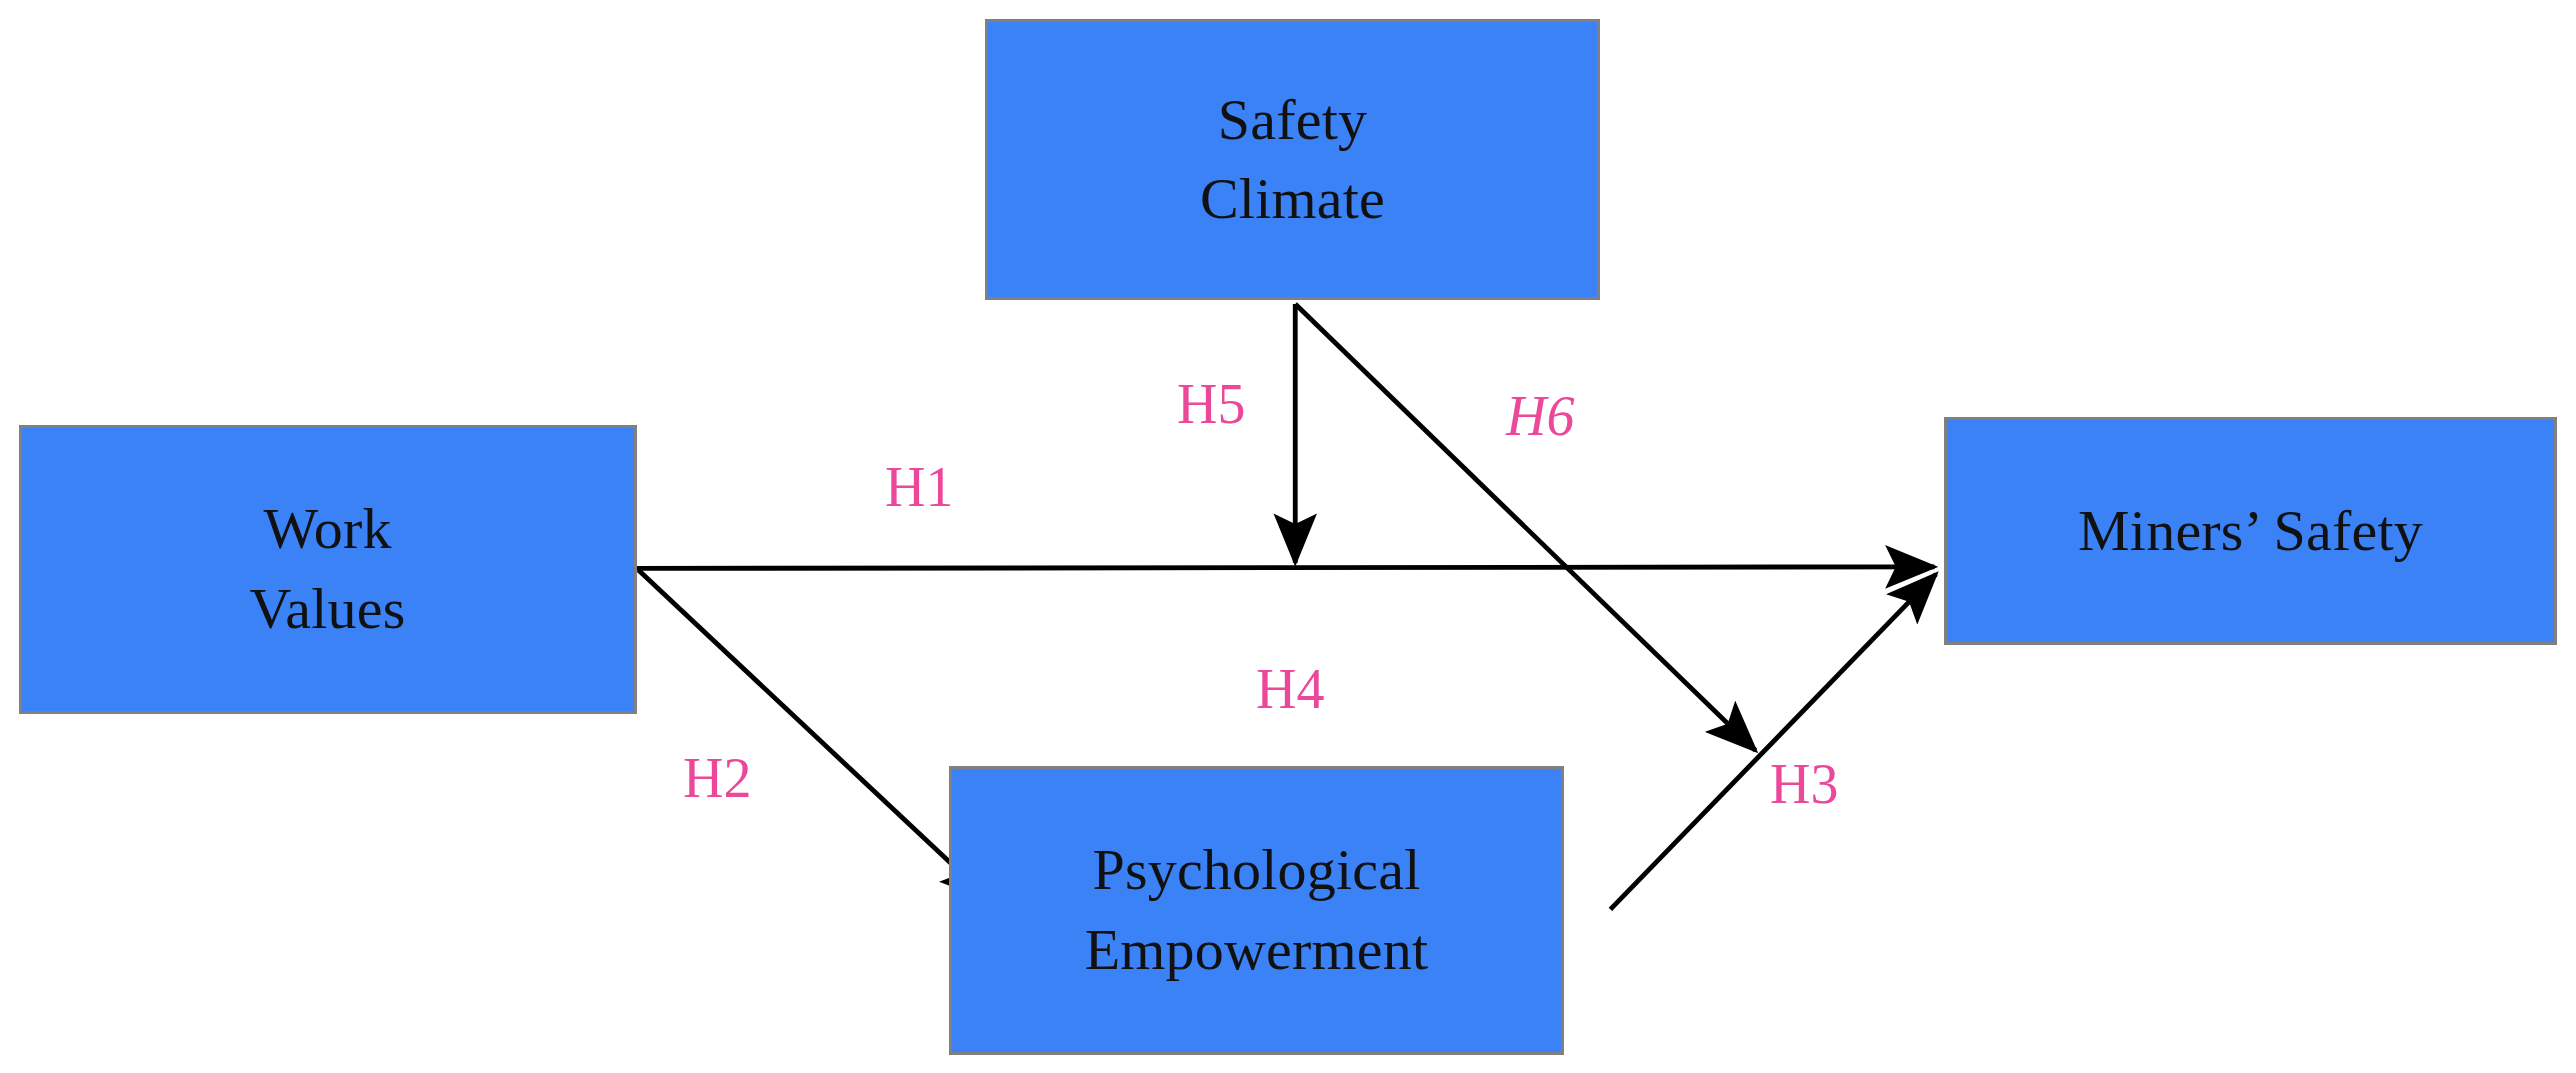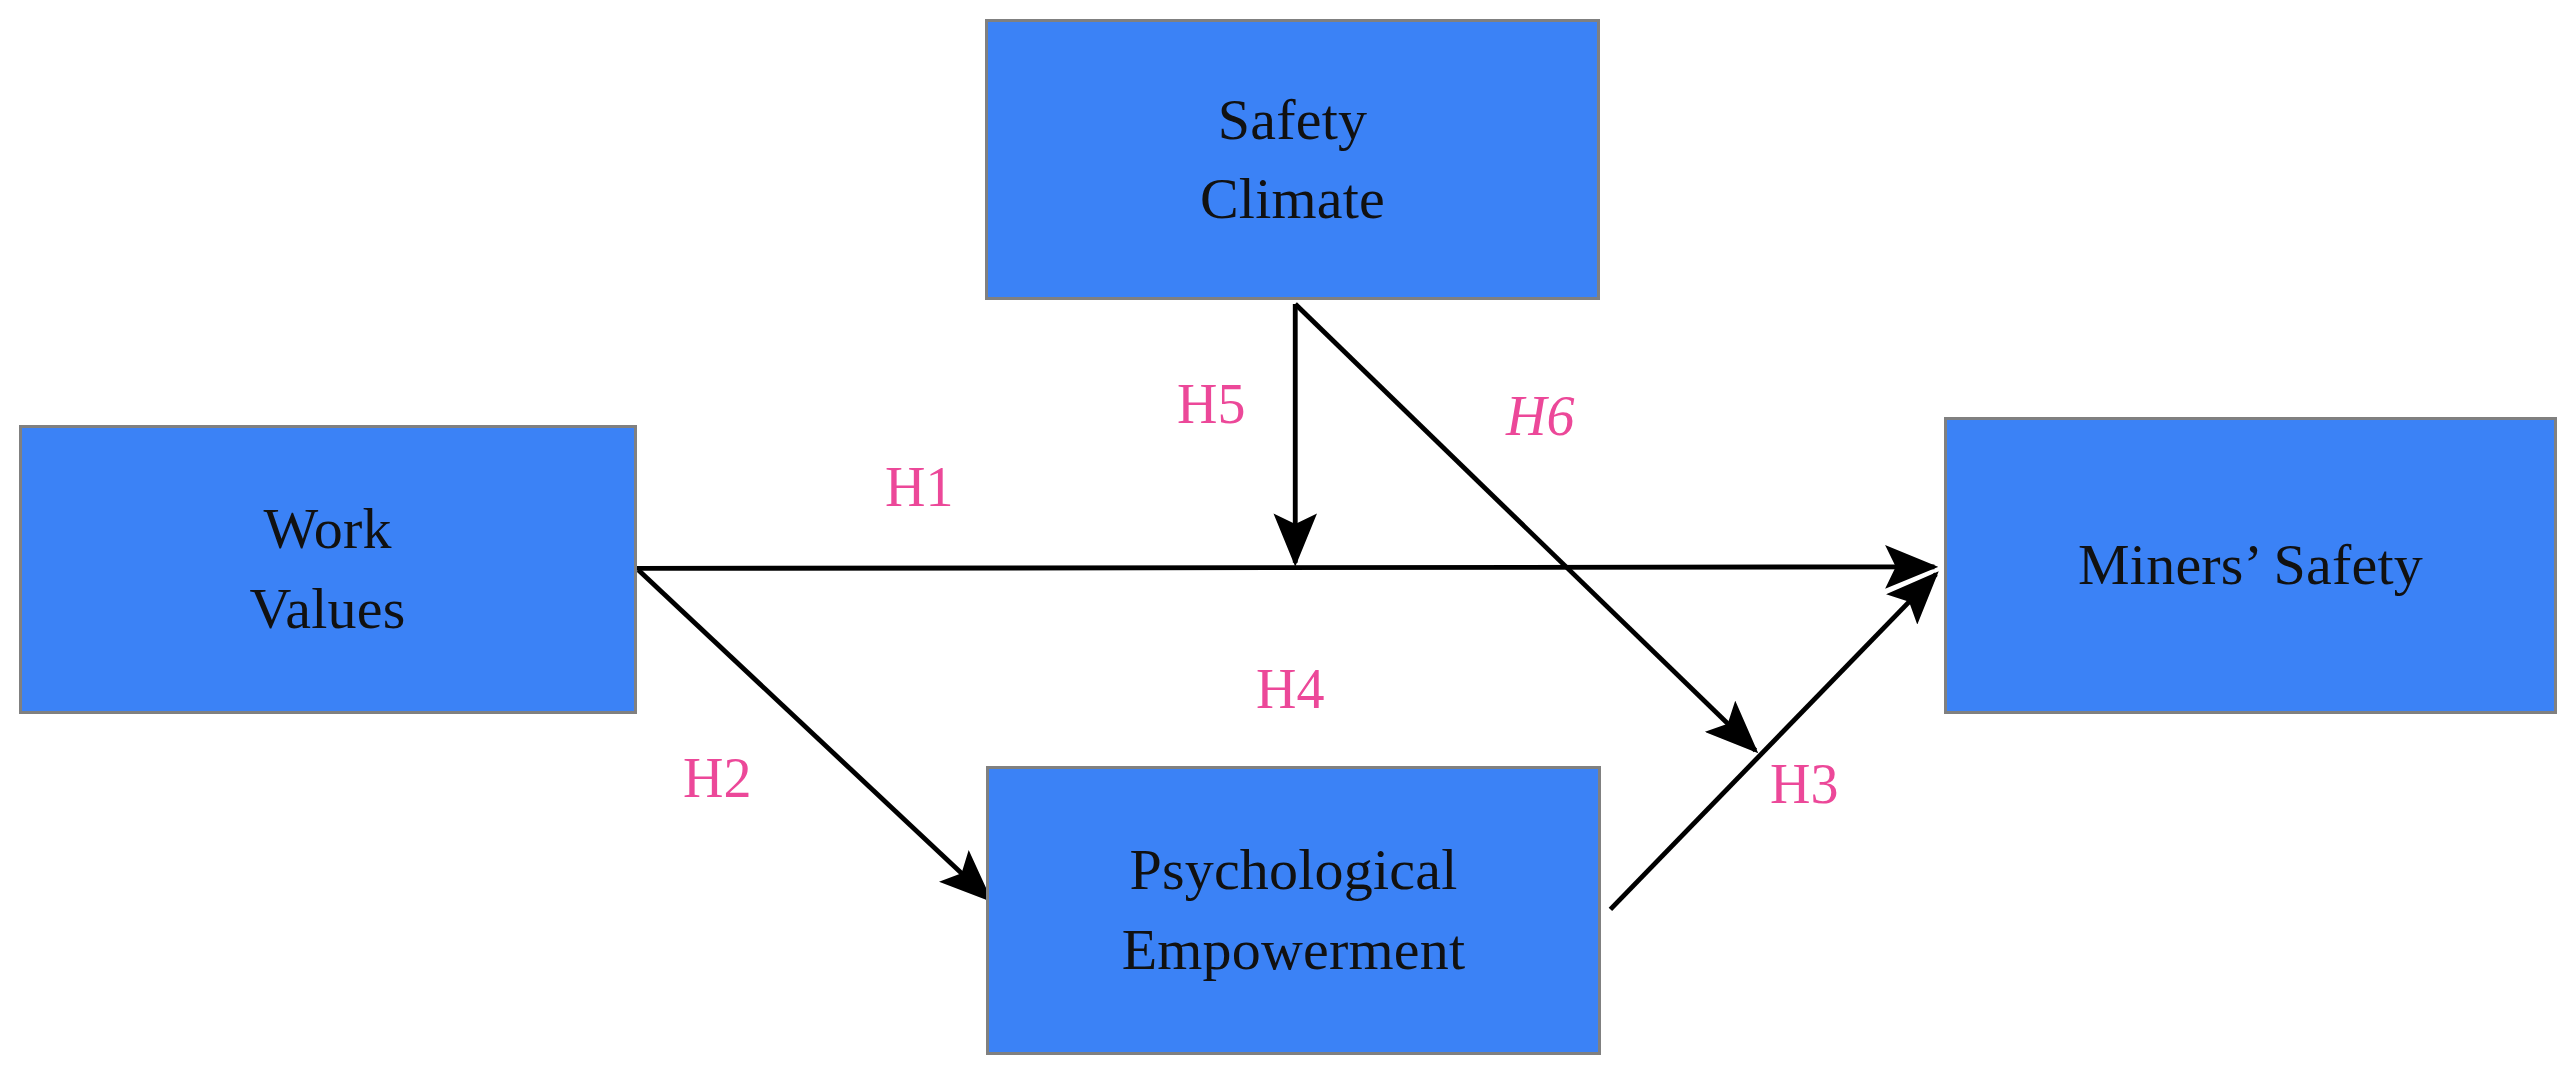--- a/index.html
+++ b/index.html
@@ -50,24 +50,24 @@
     margin-top: 17px;
   }
   
   #box-safety-climate {
     left: 985px; top: 19.3px; width: 615px; height: 281px;
   }
   #box-work-values {
     left: 18.5px; top: 425px; width: 618px; height: 289px;
   }
   #box-psych-empowerment {
-    left: 986px; top: 766px; width: 615px; height: 289px;
+    left: 949px; top: 766px; width: 615px; height: 289px;
   }
   #box-miners-safety-behavior {
-    left: 1944px; top: 417px; width: 613px; height: 297px;
+    left: 1944px; top: 417px; width: 613px; height: 228px;
   }
   
   .path-label {
     position: absolute;
     font-family: "Liberation Serif", "DejaVu Serif", serif;
     font-size: 56px;
     line-height: 1;
     color: #ec4899;
     white-space: nowrap;
     z-index: 4;

